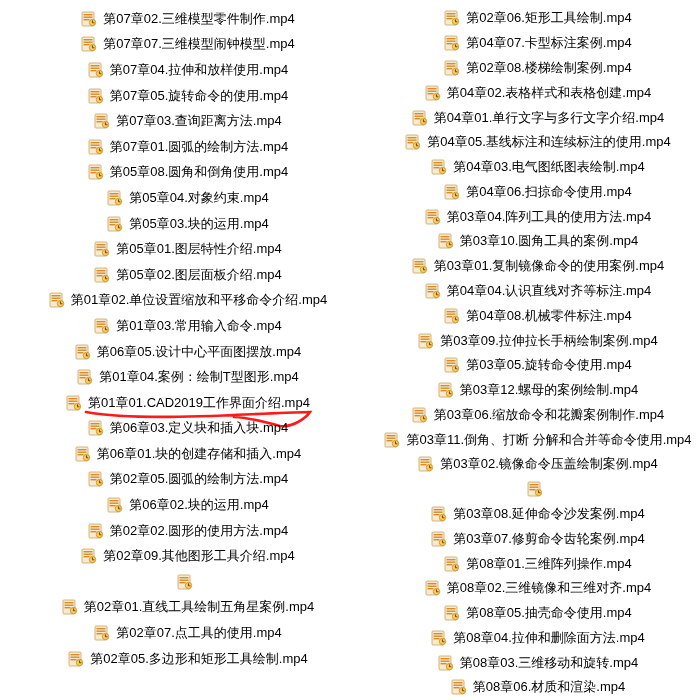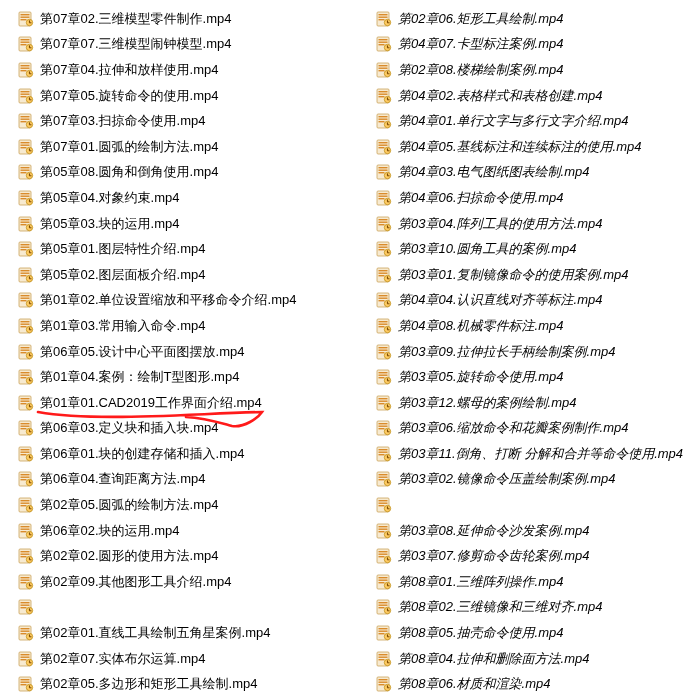--- a/index.html
+++ b/index.html
@@ -15,23 +15,24 @@
   }
   .panes {
     display: flex;
     width: 700px;
     height: 700px;
   }
   .col {
     display: flex;
     flex-direction: column;
     padding-top: 6px;
+    align-items: center;
   }
   .left  { width: 358px; }
-  .right { width: 342px; font-style: italic; }
+  .right { width: 342px; }
   .row {
     display: flex;
     align-items: center;
     height: 25.6px;
     padding-left: 18px;
     white-space: nowrap;
     position: relative;
   }
   .icon {
     width: 16px;
@@ -116,21 +117,21 @@
           <svg viewBox="0 0 16 16" width="16" height="16">
     <rect x="1" y="1" width="12" height="14" rx="1" fill="#f7ead0" stroke="#caa35a" stroke-width="0.8"></rect>
     <rect x="2.5" y="3" width="9" height="1.4" fill="#d98b2b"></rect>
     <rect x="2.5" y="5.5" width="9" height="1.4" fill="#d98b2b"></rect>
     <rect x="2.5" y="8" width="6" height="1.4" fill="#d98b2b"></rect>
     <circle cx="11.5" cy="11.5" r="3.2" fill="#ffcc66" stroke="#b8860b" stroke-width="0.7"></circle>
     <rect x="10.9" y="9.4" width="1.2" height="2.4" fill="#7a4a00"></rect>
     <rect x="11.3" y="11.3" width="2.2" height="1.0" fill="#7a4a00"></rect>
   </svg>
         </span>
-        <span class="label">第07章03.扫掠命令使用.mp4</span>
+        <span class="label">第07章03.查询距离方法.mp4</span>
       </div>
       <div class="row">
         <span class="icon">
           <svg viewBox="0 0 16 16" width="16" height="16">
     <rect x="1" y="1" width="12" height="14" rx="1" fill="#f7ead0" stroke="#caa35a" stroke-width="0.8"></rect>
     <rect x="2.5" y="3" width="9" height="1.4" fill="#d98b2b"></rect>
     <rect x="2.5" y="5.5" width="9" height="1.4" fill="#d98b2b"></rect>
     <rect x="2.5" y="8" width="6" height="1.4" fill="#d98b2b"></rect>
     <circle cx="11.5" cy="11.5" r="3.2" fill="#ffcc66" stroke="#b8860b" stroke-width="0.7"></circle>
     <rect x="10.9" y="9.4" width="1.2" height="2.4" fill="#7a4a00"></rect>
@@ -317,34 +318,20 @@
           <svg viewBox="0 0 16 16" width="16" height="16">
     <rect x="1" y="1" width="12" height="14" rx="1" fill="#f7ead0" stroke="#caa35a" stroke-width="0.8"></rect>
     <rect x="2.5" y="3" width="9" height="1.4" fill="#d98b2b"></rect>
     <rect x="2.5" y="5.5" width="9" height="1.4" fill="#d98b2b"></rect>
     <rect x="2.5" y="8" width="6" height="1.4" fill="#d98b2b"></rect>
     <circle cx="11.5" cy="11.5" r="3.2" fill="#ffcc66" stroke="#b8860b" stroke-width="0.7"></circle>
     <rect x="10.9" y="9.4" width="1.2" height="2.4" fill="#7a4a00"></rect>
     <rect x="11.3" y="11.3" width="2.2" height="1.0" fill="#7a4a00"></rect>
   </svg>
         </span>
-        <span class="label">第06章04.查询距离方法.mp4</span>
-      </div>
-      <div class="row">
-        <span class="icon">
-          <svg viewBox="0 0 16 16" width="16" height="16">
-    <rect x="1" y="1" width="12" height="14" rx="1" fill="#f7ead0" stroke="#caa35a" stroke-width="0.8"></rect>
-    <rect x="2.5" y="3" width="9" height="1.4" fill="#d98b2b"></rect>
-    <rect x="2.5" y="5.5" width="9" height="1.4" fill="#d98b2b"></rect>
-    <rect x="2.5" y="8" width="6" height="1.4" fill="#d98b2b"></rect>
-    <circle cx="11.5" cy="11.5" r="3.2" fill="#ffcc66" stroke="#b8860b" stroke-width="0.7"></circle>
-    <rect x="10.9" y="9.4" width="1.2" height="2.4" fill="#7a4a00"></rect>
-    <rect x="11.3" y="11.3" width="2.2" height="1.0" fill="#7a4a00"></rect>
-  </svg>
-        </span>
         <span class="label">第02章05.圆弧的绘制方法.mp4</span>
       </div>
       <div class="row">
         <span class="icon">
           <svg viewBox="0 0 16 16" width="16" height="16">
     <rect x="1" y="1" width="12" height="14" rx="1" fill="#f7ead0" stroke="#caa35a" stroke-width="0.8"></rect>
     <rect x="2.5" y="3" width="9" height="1.4" fill="#d98b2b"></rect>
     <rect x="2.5" y="5.5" width="9" height="1.4" fill="#d98b2b"></rect>
     <rect x="2.5" y="8" width="6" height="1.4" fill="#d98b2b"></rect>
     <circle cx="11.5" cy="11.5" r="3.2" fill="#ffcc66" stroke="#b8860b" stroke-width="0.7"></circle>
@@ -414,21 +401,21 @@
           <svg viewBox="0 0 16 16" width="16" height="16">
     <rect x="1" y="1" width="12" height="14" rx="1" fill="#f7ead0" stroke="#caa35a" stroke-width="0.8"></rect>
     <rect x="2.5" y="3" width="9" height="1.4" fill="#d98b2b"></rect>
     <rect x="2.5" y="5.5" width="9" height="1.4" fill="#d98b2b"></rect>
     <rect x="2.5" y="8" width="6" height="1.4" fill="#d98b2b"></rect>
     <circle cx="11.5" cy="11.5" r="3.2" fill="#ffcc66" stroke="#b8860b" stroke-width="0.7"></circle>
     <rect x="10.9" y="9.4" width="1.2" height="2.4" fill="#7a4a00"></rect>
     <rect x="11.3" y="11.3" width="2.2" height="1.0" fill="#7a4a00"></rect>
   </svg>
         </span>
-        <span class="label">第02章07.实体布尔运算.mp4</span>
+        <span class="label">第02章07.点工具的使用.mp4</span>
       </div>
       <div class="row">
         <span class="icon">
           <svg viewBox="0 0 16 16" width="16" height="16">
     <rect x="1" y="1" width="12" height="14" rx="1" fill="#f7ead0" stroke="#caa35a" stroke-width="0.8"></rect>
     <rect x="2.5" y="3" width="9" height="1.4" fill="#d98b2b"></rect>
     <rect x="2.5" y="5.5" width="9" height="1.4" fill="#d98b2b"></rect>
     <rect x="2.5" y="8" width="6" height="1.4" fill="#d98b2b"></rect>
     <circle cx="11.5" cy="11.5" r="3.2" fill="#ffcc66" stroke="#b8860b" stroke-width="0.7"></circle>
     <rect x="10.9" y="9.4" width="1.2" height="2.4" fill="#7a4a00"></rect>
@@ -794,20 +781,34 @@
     <rect x="1" y="1" width="12" height="14" rx="1" fill="#f7ead0" stroke="#caa35a" stroke-width="0.8"></rect>
     <rect x="2.5" y="3" width="9" height="1.4" fill="#d98b2b"></rect>
     <rect x="2.5" y="5.5" width="9" height="1.4" fill="#d98b2b"></rect>
     <rect x="2.5" y="8" width="6" height="1.4" fill="#d98b2b"></rect>
     <circle cx="11.5" cy="11.5" r="3.2" fill="#ffcc66" stroke="#b8860b" stroke-width="0.7"></circle>
     <rect x="10.9" y="9.4" width="1.2" height="2.4" fill="#7a4a00"></rect>
     <rect x="11.3" y="11.3" width="2.2" height="1.0" fill="#7a4a00"></rect>
   </svg>
         </span>
         <span class="label">第08章04.拉伸和删除面方法.mp4</span>
+      </div>
+      <div class="row">
+        <span class="icon">
+          <svg viewBox="0 0 16 16" width="16" height="16">
+    <rect x="1" y="1" width="12" height="14" rx="1" fill="#f7ead0" stroke="#caa35a" stroke-width="0.8"></rect>
+    <rect x="2.5" y="3" width="9" height="1.4" fill="#d98b2b"></rect>
+    <rect x="2.5" y="5.5" width="9" height="1.4" fill="#d98b2b"></rect>
+    <rect x="2.5" y="8" width="6" height="1.4" fill="#d98b2b"></rect>
+    <circle cx="11.5" cy="11.5" r="3.2" fill="#ffcc66" stroke="#b8860b" stroke-width="0.7"></circle>
+    <rect x="10.9" y="9.4" width="1.2" height="2.4" fill="#7a4a00"></rect>
+    <rect x="11.3" y="11.3" width="2.2" height="1.0" fill="#7a4a00"></rect>
+  </svg>
+        </span>
+        <span class="label">第08章03.三维移动和旋转.mp4</span>
       </div>
       <div class="row">
         <span class="icon">
           <svg viewBox="0 0 16 16" width="16" height="16">
     <rect x="1" y="1" width="12" height="14" rx="1" fill="#f7ead0" stroke="#caa35a" stroke-width="0.8"></rect>
     <rect x="2.5" y="3" width="9" height="1.4" fill="#d98b2b"></rect>
     <rect x="2.5" y="5.5" width="9" height="1.4" fill="#d98b2b"></rect>
     <rect x="2.5" y="8" width="6" height="1.4" fill="#d98b2b"></rect>
     <circle cx="11.5" cy="11.5" r="3.2" fill="#ffcc66" stroke="#b8860b" stroke-width="0.7"></circle>
     <rect x="10.9" y="9.4" width="1.2" height="2.4" fill="#7a4a00"></rect>

